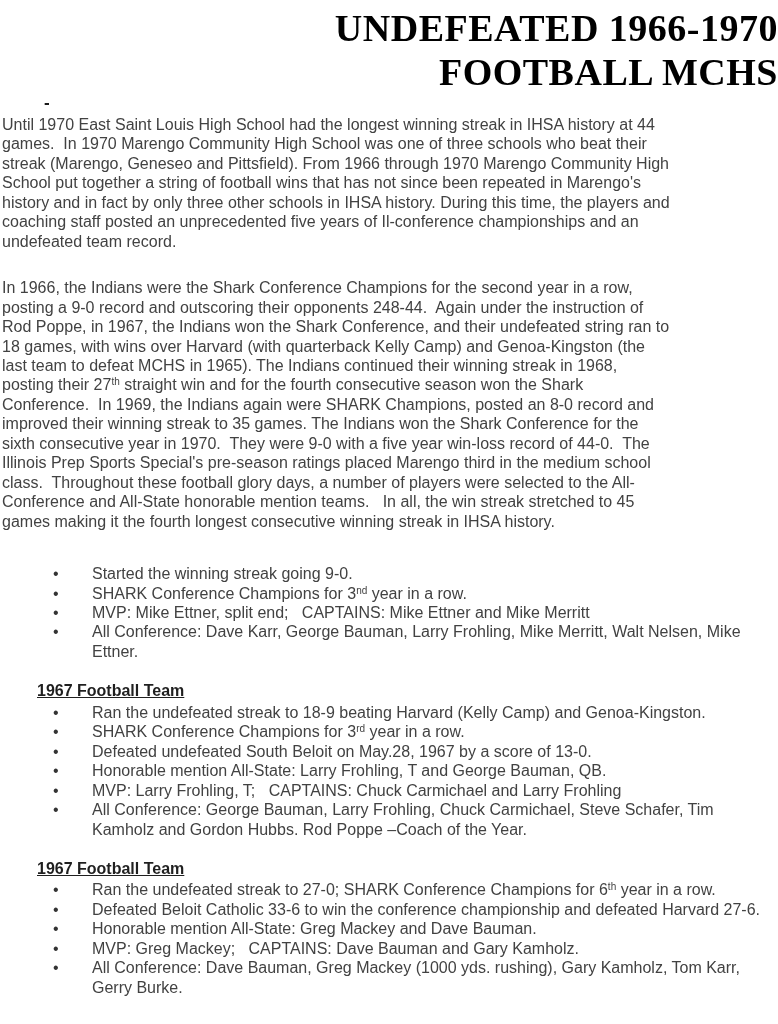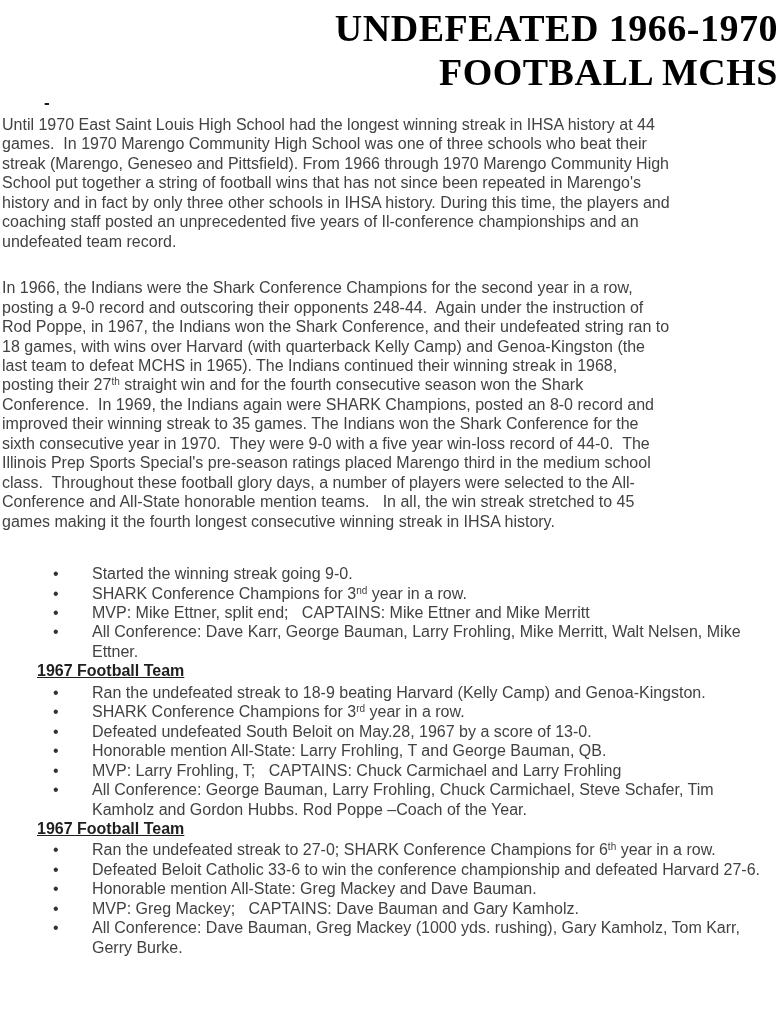--- a/index.html
+++ b/index.html
@@ -46,21 +46,21 @@
     font-size: 16px;
     line-height: 19.45px;
     white-space: pre-wrap;
   }
   #intro .para:first-child { margin-top: 7px; }
   #intro .para + .para { margin-top: 27px; }
 
   
   .section { margin: 0 0 0 37px; }
   #sections .section:first-child { margin-top: 33px; }
-  #sections .section + .section { }
+  #sections .section + .section { margin-top: 20px; }
 
   .heading {
     font-size: 16px;
     line-height: 19.45px;
     font-weight: bold;
     text-decoration: underline;
     color: #1f1f1f;
     margin-bottom: 2px;
   }
 

